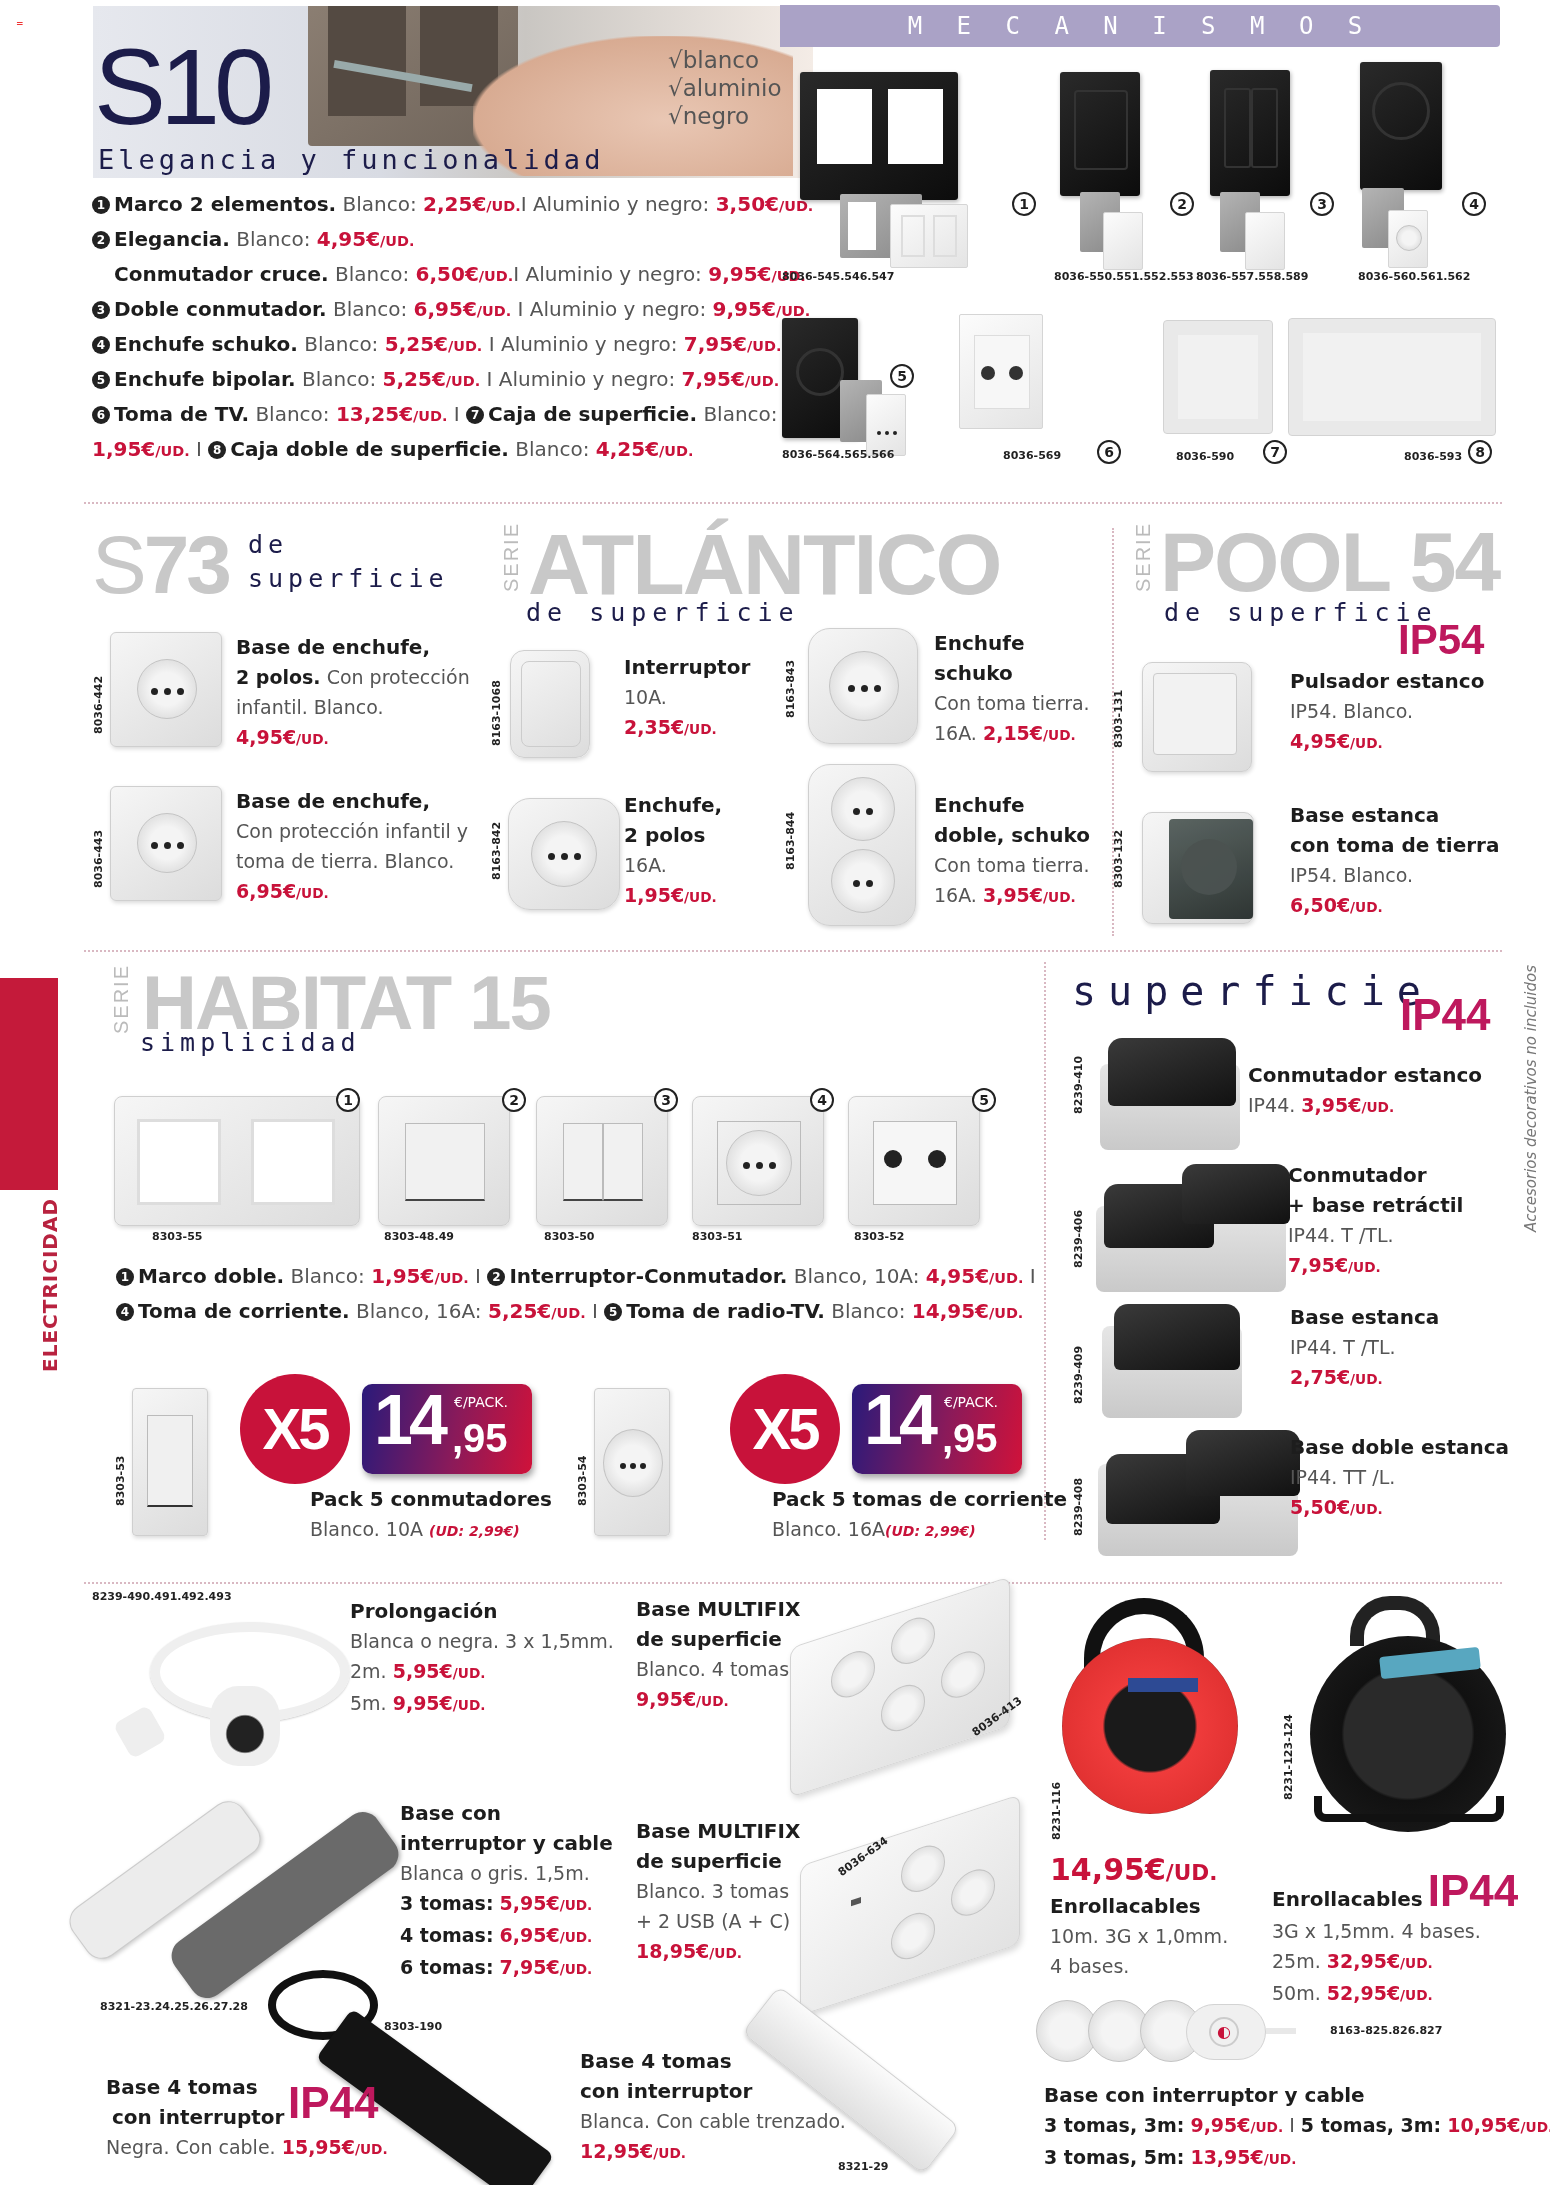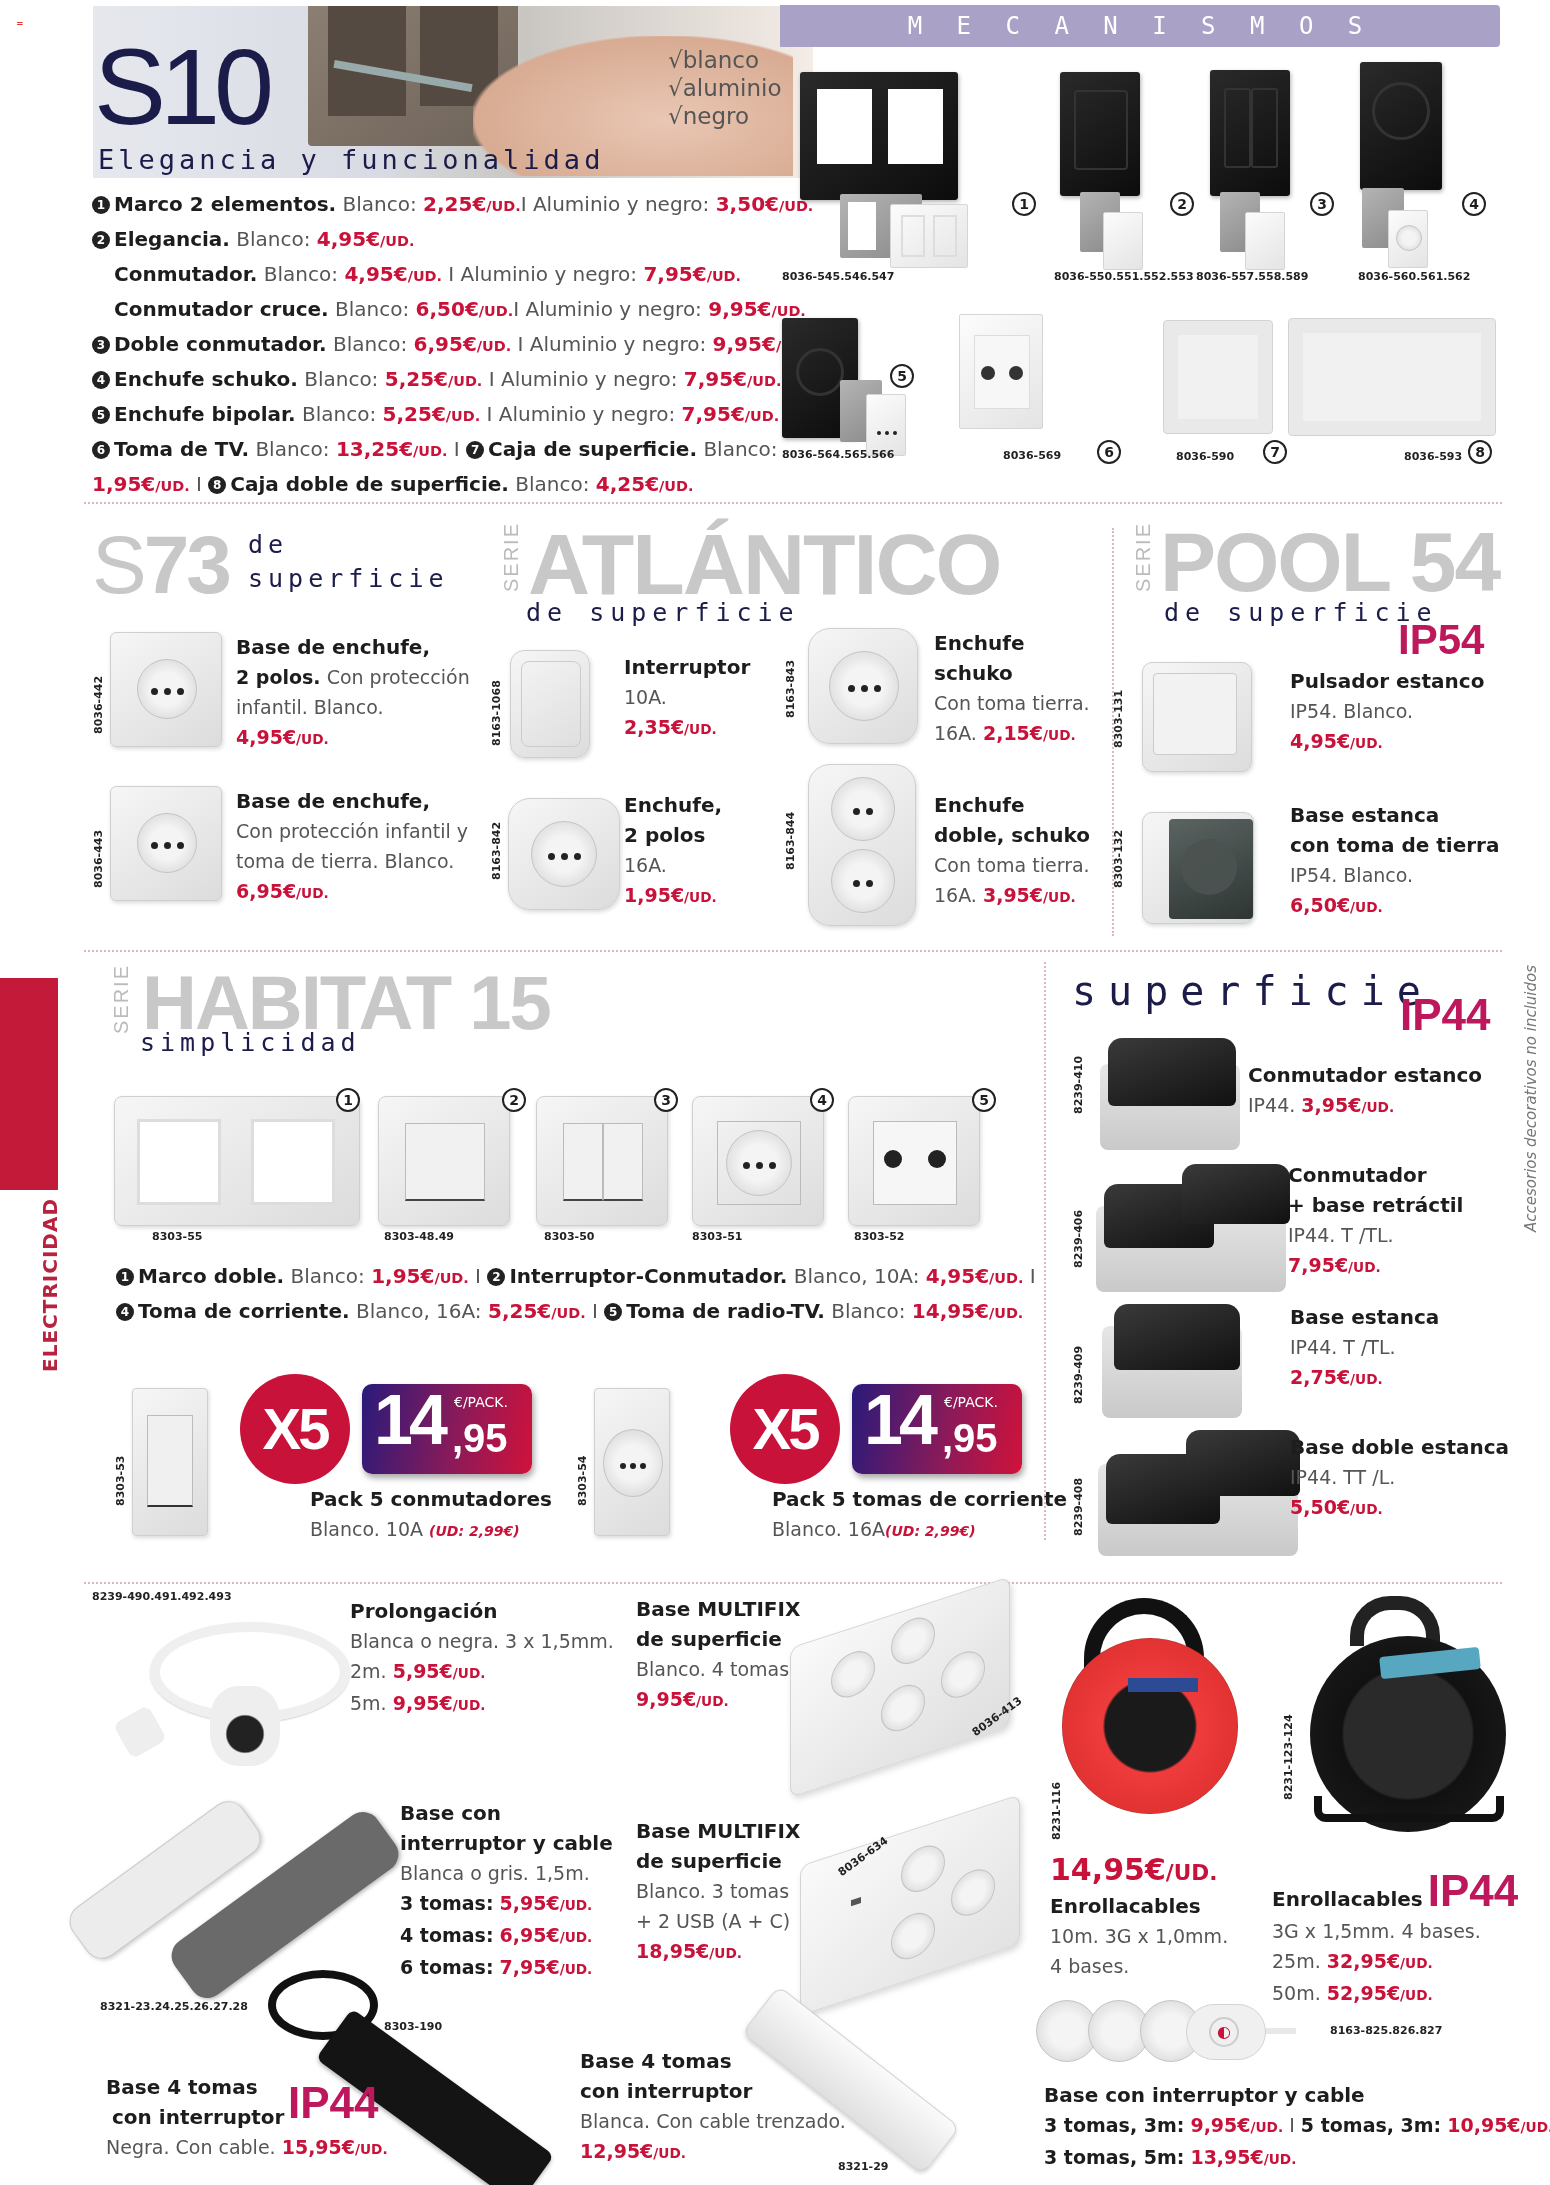--- a/index.html
+++ b/index.html
@@ -62,21 +62,20 @@
   <div class="abs" style="left:668px;top:46px;font-size:23px;line-height:28px;color:#555">
     <div>√blanco</div>
     <div>√aluminio</div>
     <div>√negro</div>
   </div>
   <div class="abs mono" style="left:780px;top:5px;width:720px;height:42px;background:#aaa2c6;border-radius:0 4px 4px 0;color:#fff;font-size:24px;line-height:42px;text-align:center;letter-spacing:10px">M E C A N I S M O S</div>
 
   <div class="abs" style="left:92px;top:188px">
     <div class="line"><span class="num">1</span><span class="b">Marco 2 elementos.</span> <span class="lt">Blanco:</span> <span class="price">2,25€</span><span class="unit">/UD.</span><span class="lt">I Aluminio y negro:</span> <span class="price">3,50€</span><span class="unit">/UD.</span></div>
     <div class="line"><span class="num">2</span><span class="b">Elegancia.</span> <span class="lt">Blanco:</span> <span class="price">4,95€</span><span class="unit">/UD.</span></div>
-    <div class="line" style="padding-left:22px"><span class="b">Conmutador.</span> <span class="lt">Blanco:</span> <span class="price">4,95€</span><span class="unit">/UD.</span> <span class="lt">I Aluminio y negro:</span> <span class="price">7,95€</span><span class="unit">/UD.</span></div>
     <div class="line" style="padding-left:22px"><span class="b">Conmutador cruce.</span> <span class="lt">Blanco:</span> <span class="price">6,50€</span><span class="unit">/UD.</span><span class="lt">I Aluminio y negro:</span> <span class="price">9,95€</span><span class="unit">/UD.</span></div>
     <div class="line"><span class="num">3</span><span class="b">Doble conmutador.</span> <span class="lt">Blanco:</span> <span class="price">6,95€</span><span class="unit">/UD.</span> <span class="lt">I Aluminio y negro:</span> <span class="price">9,95€</span><span class="unit">/UD.</span></div>
     <div class="line"><span class="num">4</span><span class="b">Enchufe schuko.</span> <span class="lt">Blanco:</span> <span class="price">5,25€</span><span class="unit">/UD.</span> <span class="lt">I Aluminio y negro:</span> <span class="price">7,95€</span><span class="unit">/UD.</span></div>
     <div class="line"><span class="num">5</span><span class="b">Enchufe bipolar.</span> <span class="lt">Blanco:</span> <span class="price">5,25€</span><span class="unit">/UD.</span> <span class="lt">I Aluminio y negro:</span> <span class="price">7,95€</span><span class="unit">/UD.</span></div>
     <div class="line"><span class="num">6</span><span class="b">Toma de TV.</span> <span class="lt">Blanco:</span> <span class="price">13,25€</span><span class="unit">/UD.</span> <span class="lt">I</span> <span class="num">7</span><span class="b">Caja de superficie.</span> <span class="lt">Blanco:</span></div>
     <div class="line"><span class="price">1,95€</span><span class="unit">/UD.</span> <span class="lt">I</span> <span class="num">8</span><span class="b">Caja doble de superficie.</span> <span class="lt">Blanco:</span> <span class="price">4,25€</span><span class="unit">/UD.</span></div>
   </div>
 
   <div class="abs" style="left:800px;top:62px;width:240px;height:205px">
     <div class="abs plate-dark" style="left:0;top:10px;width:158px;height:128px">

